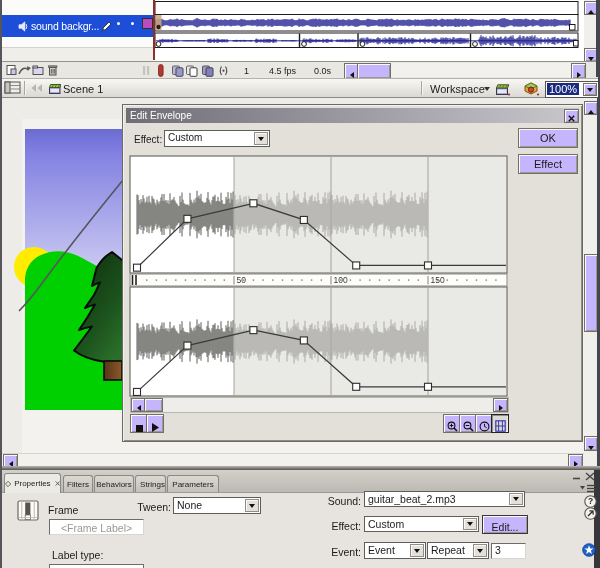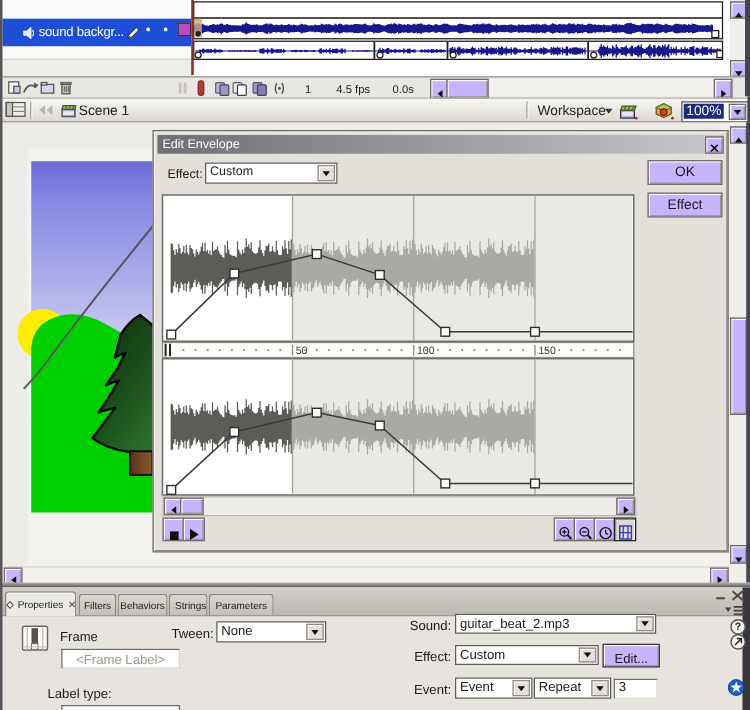--- a/index.html
+++ b/index.html
@@ -480,21 +480,21 @@
       <rect x="8.2" y="2.5" width="5.2" height="12.5" fill="#56544c"></rect>
       <rect x="8.2" y="15" width="5.2" height="4.5" fill="#fff" stroke="#6b6963" stroke-width="0.8"></rect>
       <line x1="4.8" y1="2" x2="4.8" y2="20" stroke="#bab8b0" stroke-width="1"></line>
       <line x1="17.2" y1="2" x2="17.2" y2="20" stroke="#bab8b0" stroke-width="1"></line>
       <line x1="2" y1="17.5" x2="20" y2="17.5" stroke="#bab8b0" stroke-width="0.8"></line>
     </svg>
     <span class="abs" style="left:48px;top:34px">Frame</span>
     <div class="abs sunken ctr" style="left:49px;top:49px;width:93px;height:14px;color:#9a9893">
       <span>&lt;Frame Label&gt;</span>
     </div>
-    <span class="abs" style="left:38px;top:79px">Label type:</span>
+    <span class="abs" style="left:52px;top:79px">Label type:</span>
     <div class="abs" style="left:49px;top:94px;width:93px;height:4px;background:#fff;border:1px solid #6e6c67;border-bottom:none"></div>
 
     <span class="abs plabel" style="left:121px;top:31px;width:50px">Tween:</span>
     <div class="abs combo" style="left:173px;top:27px;width:86px;height:15px">
       <span class="val">None</span>
       <div class="arrowbtn">
           <span class="tri-d"></span>
         </div>
     </div>
 

